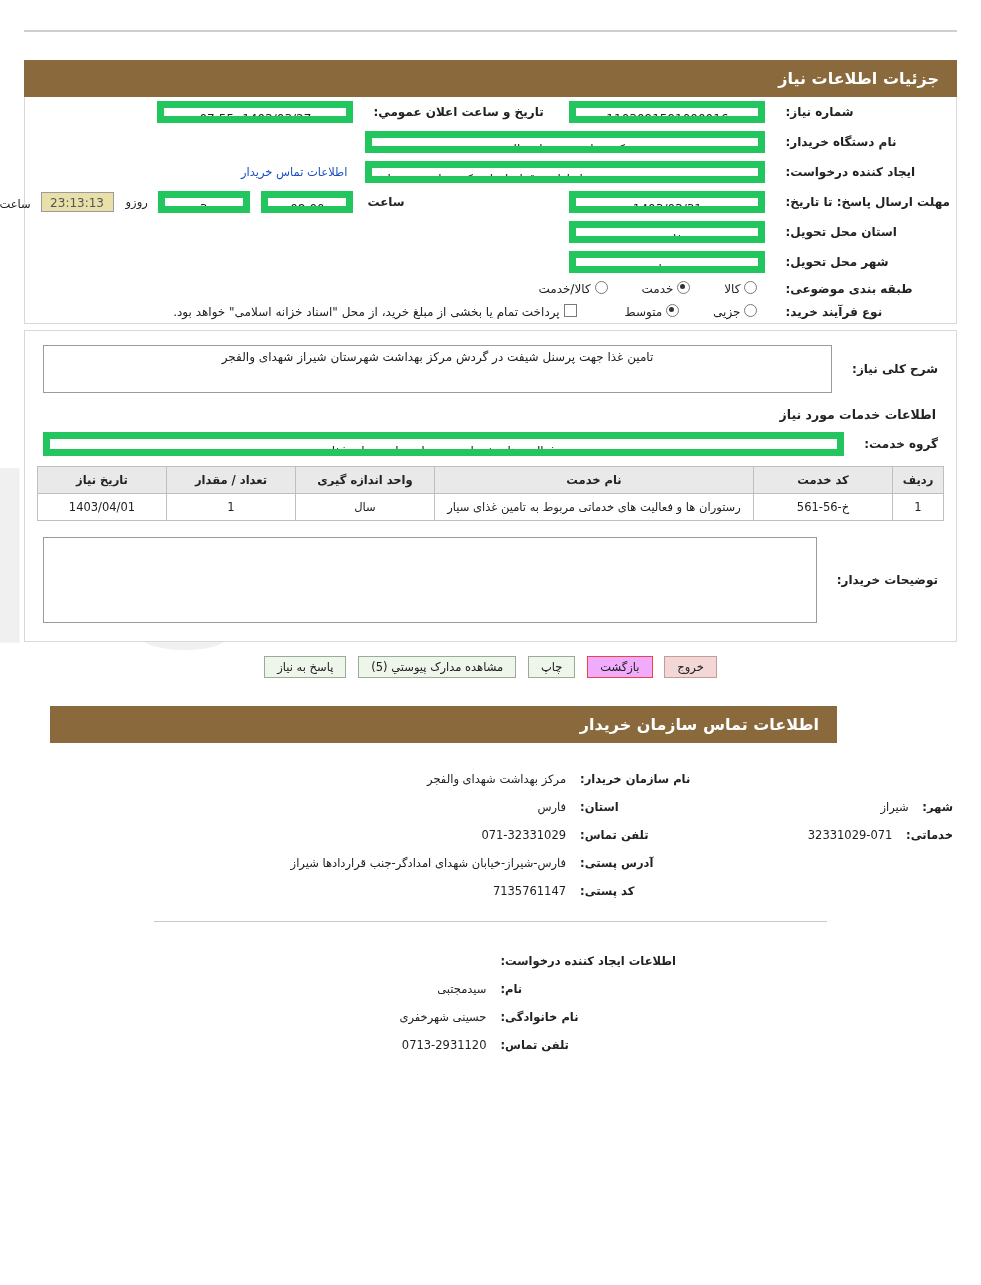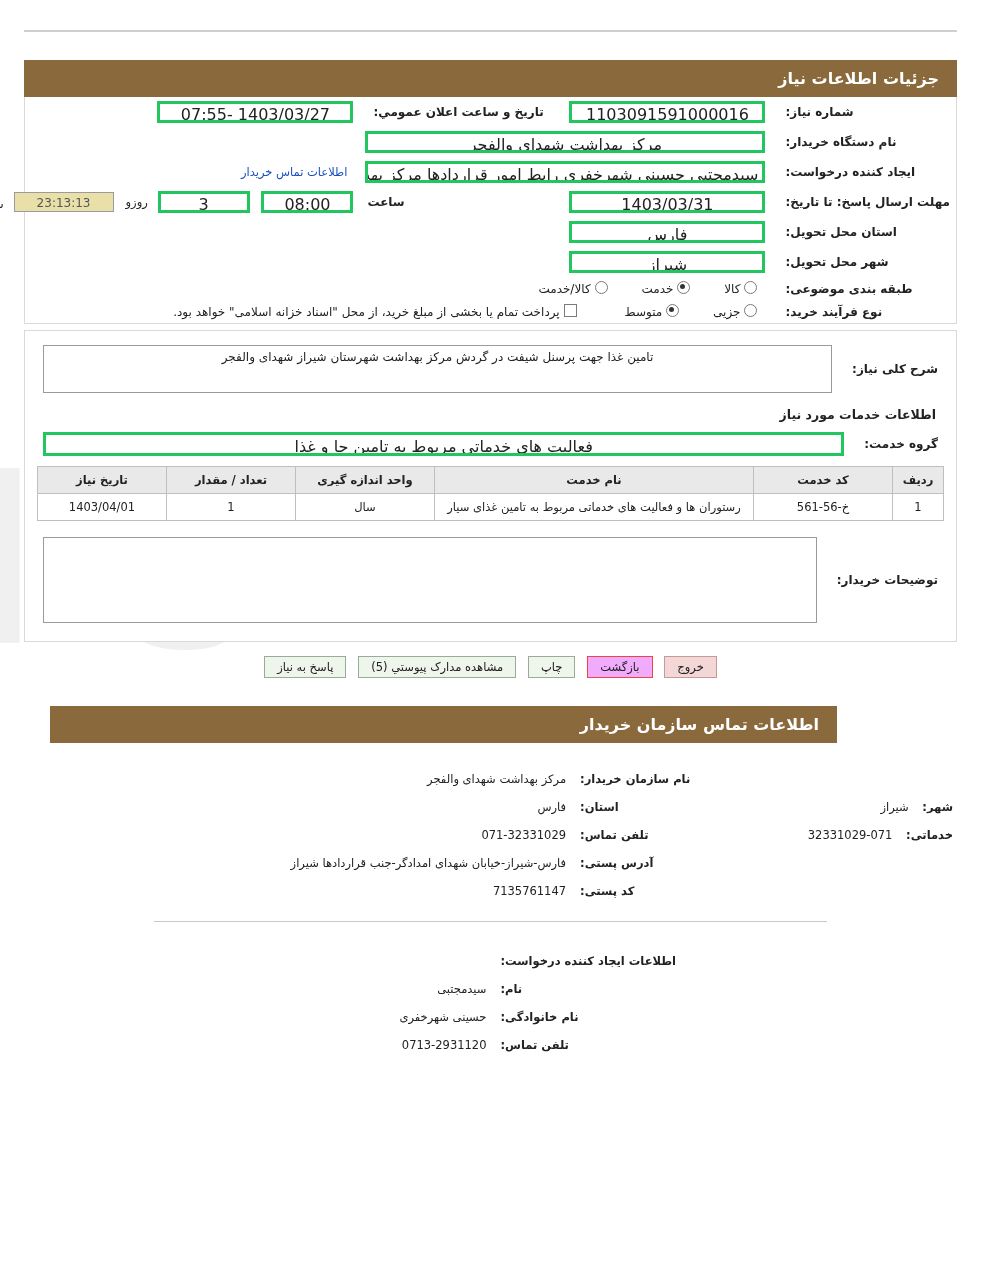--- a/index.html
+++ b/index.html
@@ -75,45 +75,45 @@
   .lbl {
     text-align: left;
     font-weight: bold;
     color: #222;
     white-space: nowrap;
     width: 1px;
     padding-left: 14px !important;
     font-size: 12px;
   }
   .box {
-    border: 3px solid #22c55e;
+    border: 7px solid #22c55e;
     background: #fff;
     height: 22px;
     line-height: 22px;
     text-align: center;
-    font-size: 16px;
-    padding: 0 4px;
+    font-size: 12px;
+    padding: 0 20px;
     box-sizing: border-box;
     overflow: hidden;
     white-space: nowrap;
   }
   .box.wide { width: 196px; }
   .link {
     color: #1a4fc4;
     text-decoration: none;
     font-size: 11.5px;
     white-space: nowrap;
   }
   .yellowbox {
     background: #e8e0a8;
     border: 1px solid #9b9b9b;
     height: 20px;
     line-height: 20px;
     text-align: center;
-    width: 100px;
+    width: 73px;
     font-size: 12px;
     color: #555;
     display: inline-block;
     box-sizing: border-box;
   }
   .inline { display: inline-block; vertical-align: middle; }
   .radio {
     display: inline-block;
     width: 11px; height: 11px;
     border: 1px solid #7a7a7a;

